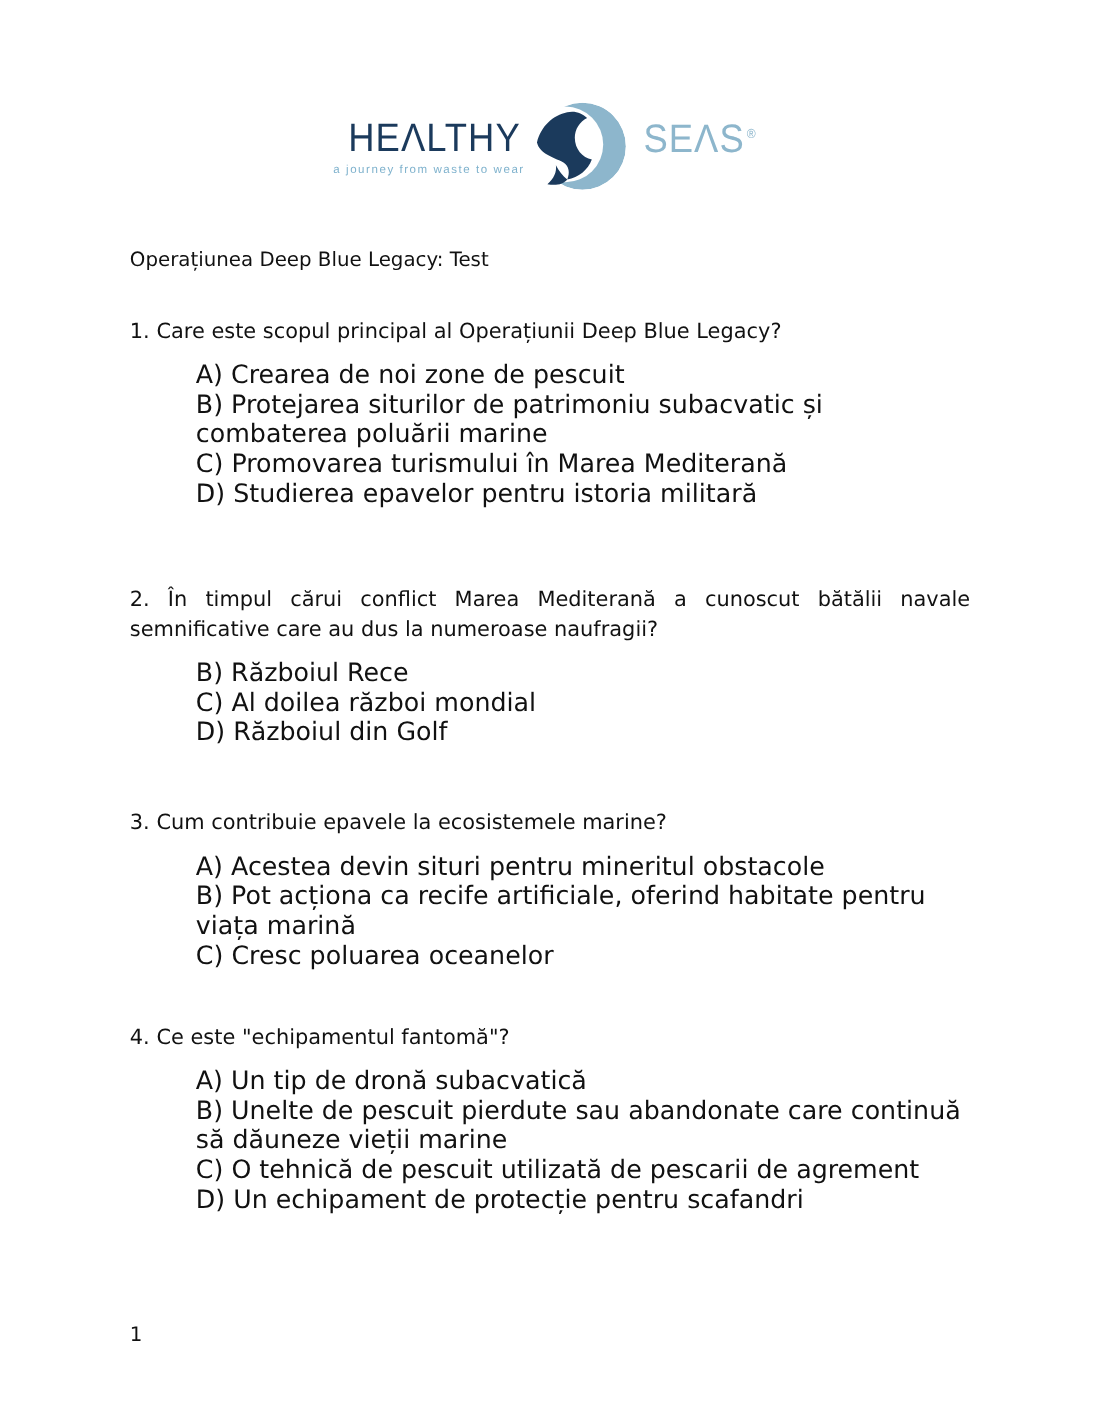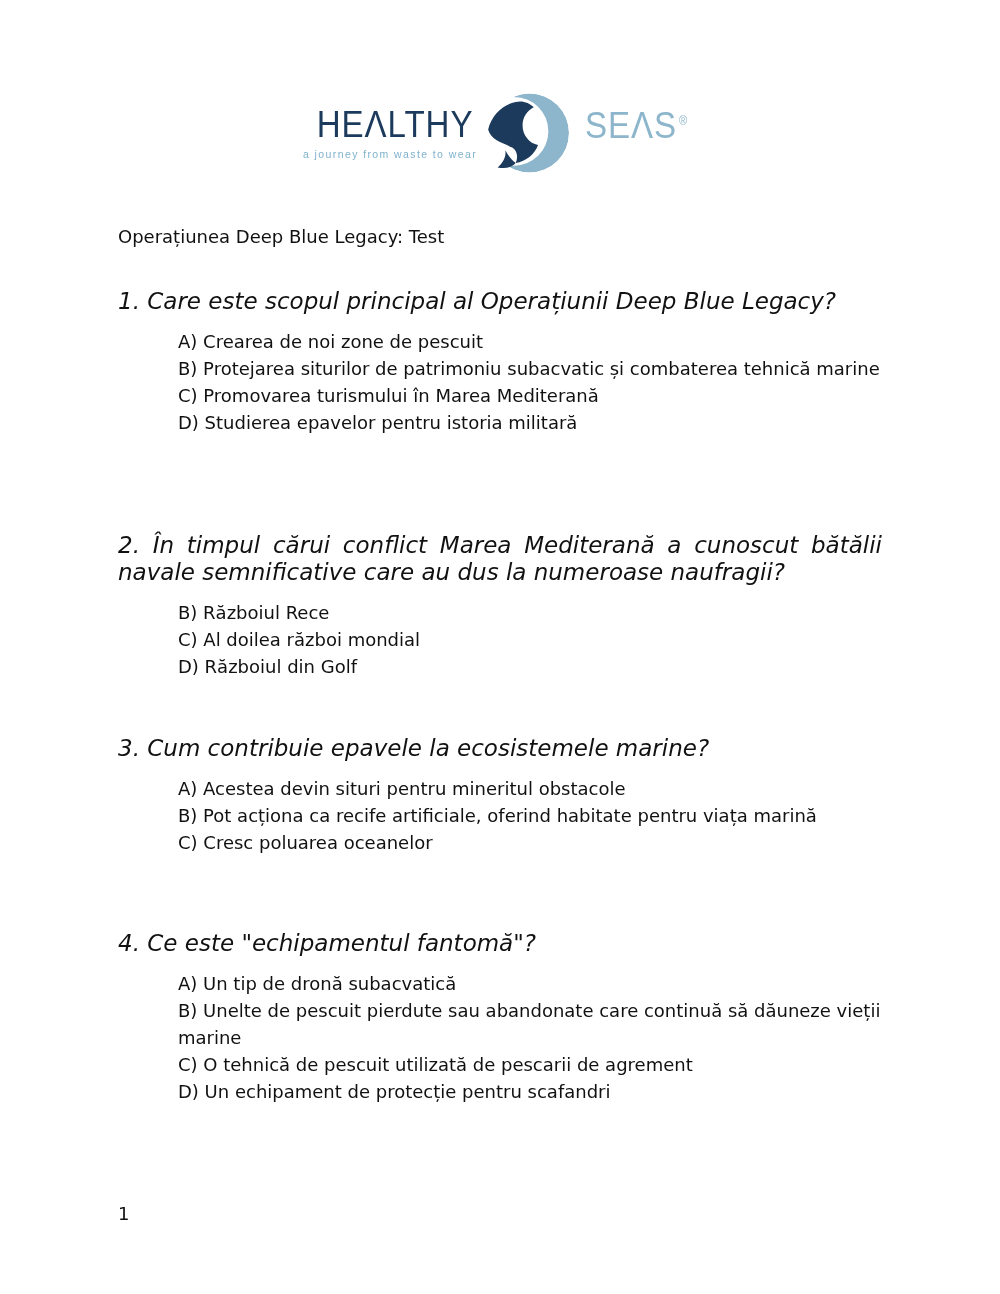--- a/index.html
+++ b/index.html
@@ -89,31 +89,30 @@
     position: absolute;
     left: 118px;
     width: 764px;
   }
   .q1 { top: 288px; }
   .q2 { top: 512px; margin-top: 20px; }
   .q3 { top: 735px; }
   .q4 { top: 930px; }
   .q-text {
     margin: 0;
-    font-size: 23px;
+    font-size: 19px;
     line-height: 27px;
     text-align: justify;
-    font-style: italic;
   }
   .options {
     margin: 13px 0 0 60px;
   }
   .option {
     margin: 0;
-    font-size: 18px;
+    font-size: 23px;
     line-height: 27px;
     text-align: left;
   }
   .page-number {
     position: absolute;
     top: 1200px;
     left: 118px;
     font-size: 18px;
     line-height: 27px;
   }
@@ -142,21 +141,21 @@
     </svg>
     <div class="wordmark-seas"><span>SEΛS</span><span class="reg">®</span></div>
   </header>
 
   <h1 class="doc-title">Operațiunea Deep Blue Legacy: Test</h1>
 
   <section class="question q1">
     <p class="q-text">1. Care este scopul principal al Operațiunii Deep Blue Legacy?</p>
     <div class="options">
       <p class="option">A) Crearea de noi zone de pescuit</p>
-      <p class="option">B) Protejarea siturilor de patrimoniu subacvatic și combaterea tehnică marine</p>
+      <p class="option">B) Protejarea siturilor de patrimoniu subacvatic și combaterea poluării marine</p>
       <p class="option">C) Promovarea turismului în Marea Mediterană</p>
       <p class="option">D) Studierea epavelor pentru istoria militară</p>
     </div>
   </section>
 
   <section class="question q2">
     <p class="q-text">2. În timpul cărui conflict Marea Mediterană a cunoscut bătălii navale semnificative care au dus la numeroase naufragii?</p>
     <div class="options">
       <p class="option">B) Războiul Rece</p>
       <p class="option">C) Al doilea război mondial</p>

